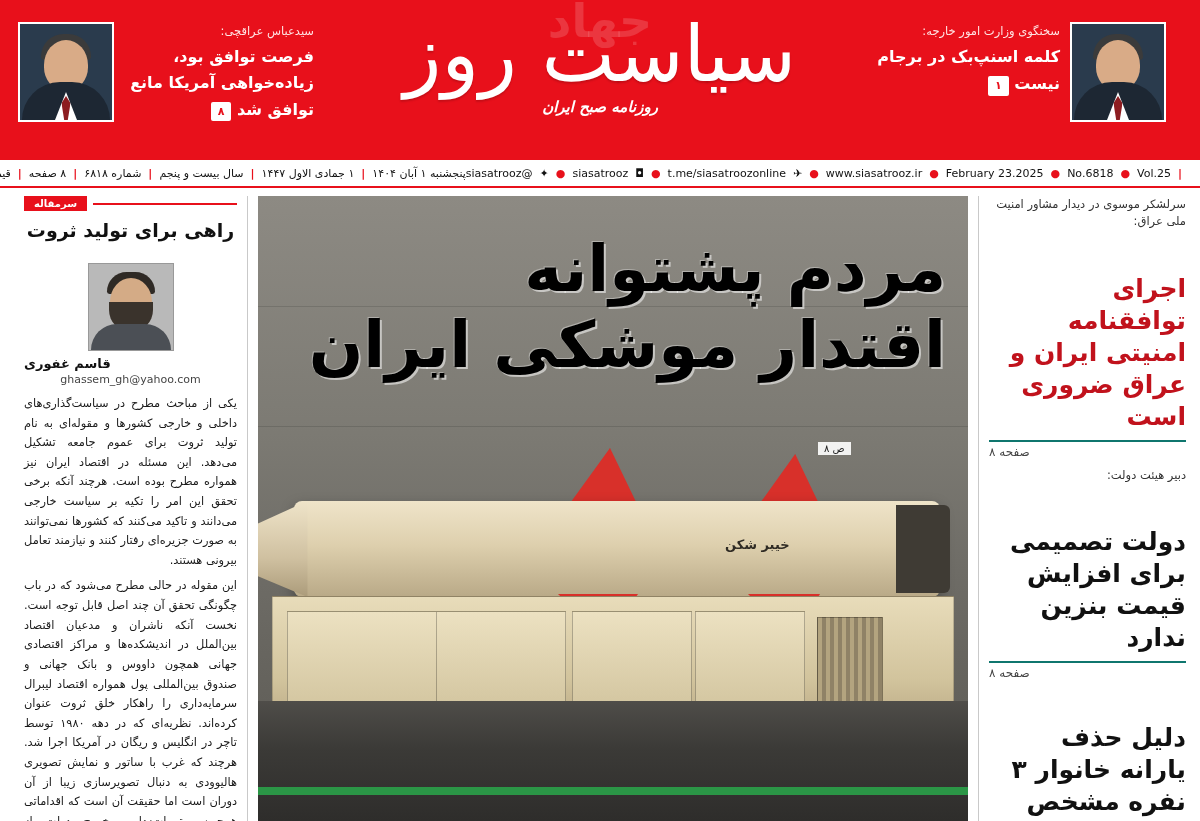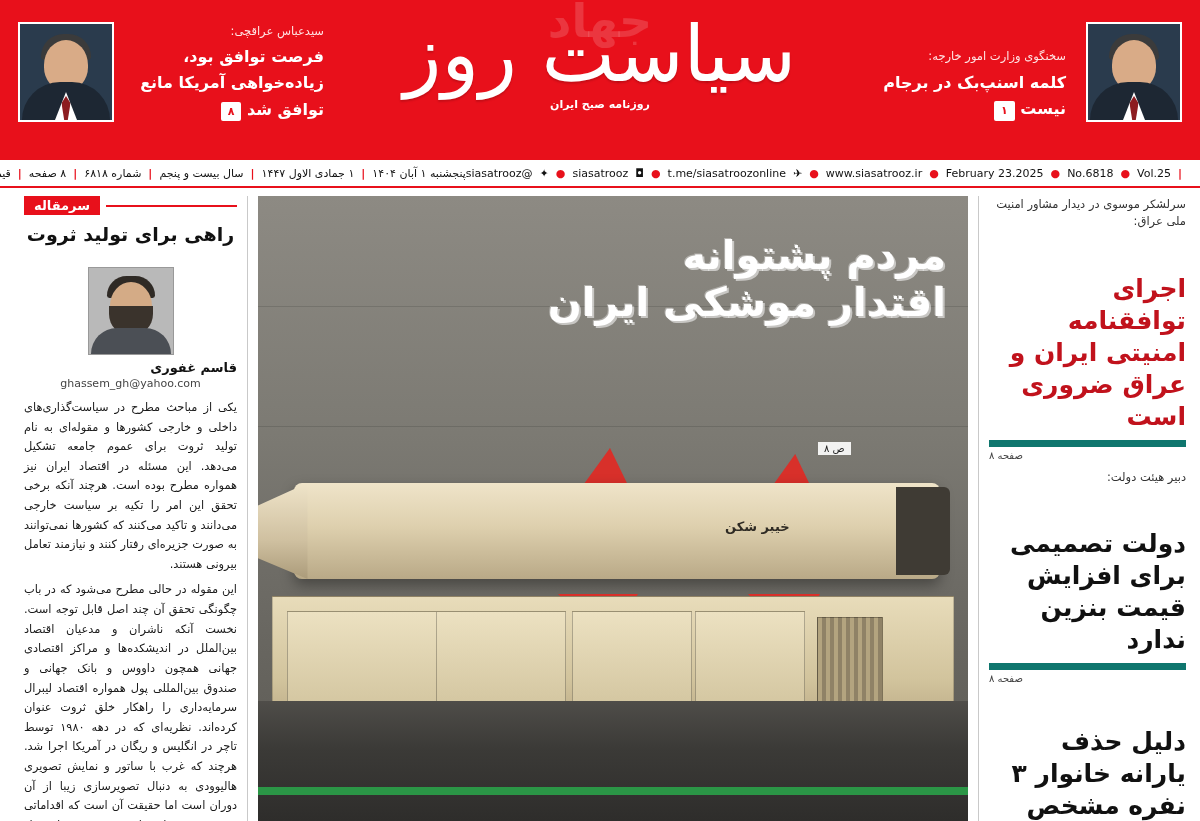--- a/index.html
+++ b/index.html
@@ -42,35 +42,36 @@
   .paper-title {
     font-size: 78px;
     line-height: 0.98;
     font-weight: normal;
     color: #ffffff;
     letter-spacing: -2px;
     text-shadow: 0 2px 2px rgba(0,0,0,0.15);
   }
   .paper-sub {
     margin-top: 6px;
-    font-size: 11px;
+    font-size: 15px;
     color: #ffffff;
     font-weight: bold;
     letter-spacing: 1px;
+    font-style: italic;
   }
 
   
   .mh-side {
     position: absolute;
     top: 22px;
     display: flex;
     align-items: flex-start;
-    gap: 20px;
-  }
-  .mh-right { right: 18px; align-items: flex-end; }
+    gap: 10px;
+  }
+  .mh-right { right: 34px; }
   .mh-left  { left: 18px; }
   .portrait {
     width: 96px; height: 100px;
     border: 2px solid #ffffff;
     background: #2a3b4d;
     overflow: hidden;
     position: relative;
     flex: 0 0 auto;
   }
   .portrait .face {
@@ -202,24 +203,24 @@
   .teaser h2 {
     font-size: 25px;
     line-height: 1.28;
     color: #111;
     font-weight: bold;
     margin-top: 42px;
   }
   .teaser.red h2 { color: #c1121c; }
   .teaser .pageline {
     margin-top: 7px;
-    border-top: 7px solid #0f766e;
+    border-top: 2px solid #0f766e;
     padding-top: 3px;
     text-align: left;
-    font-size: 10px;
+    font-size: 12px;
     color: #444;
   }
   .note-head {
     display: flex;
     align-items: center;
     gap: 6px;
     justify-content: flex-start;
     margin: 10px 0 6px 0;
   }
   .note-badge {
@@ -259,21 +260,21 @@
     position: absolute;
     left: 0; right: 0; bottom: 26px;
     height: 8px;
     background: #2aa84a;
     opacity: .85;
   }
   
   .missile {
     position: absolute;
     left: 5%; right: 4%;
-    top: 287px;
+    top: 305px;
     height: 96px;
     background: linear-gradient(180deg,#efe4c9 0%,#ded0ae 45%,#b9a987 100%);
     border-radius: 8px;
     box-shadow: 0 6px 14px rgba(0,0,0,.35);
   }
   .missile .nose {
     position: absolute;
     left: -96px; top: 0;
     width: 110px; height: 96px;
     background: linear-gradient(180deg,#efe4c9 0%,#cfc0a0 60%,#ab9b7a 100%);
@@ -359,24 +360,24 @@
     border: 3px solid #5d5a54;
   }
   .headline {
     position: absolute;
     right: 22px; top: 36px;
     text-align: right;
     z-index: 5;
   }
   .headline .l {
     display: block;
-    font-size: 40px;
+    font-size: 64px;
     line-height: 1.18;
     font-weight: bold;
-    color: #ffffff;
+    color: #000000;
     text-shadow: 2px 2px 0 rgba(255,255,255,.55), -1px -1px 0 rgba(255,255,255,.35);
     letter-spacing: -1px;
   }
   .photo-pageref {
     position: absolute;
     left: 560px; top: 246px;
     background: rgba(255,255,255,.9);
     color: #222;
     font-size: 10px;
     padding: 1px 6px;
@@ -386,21 +387,21 @@
   
   .edit-head {
     display: flex;
     align-items: center;
     gap: 6px;
     margin-bottom: 8px;
   }
   .edit-badge {
     background: #e8101b;
     color: #fff;
-    font-size: 13px;
+    font-size: 10px;
     font-weight: bold;
     padding: 2px 10px;
   }
   .edit-line { flex: 1; height: 2px; background: #e8101b; }
   .edit-title {
     font-size: 19px;
     font-weight: bold;
     text-align: center;
     color: #111;
     margin-bottom: 22px;
@@ -439,21 +440,21 @@
     position: absolute; left: 50%; bottom: 0;
     transform: translateX(-50%);
     width: 80px; height: 26px;
     border-radius: 30px 30px 0 0;
     background: #4b4f55;
   }
   .author-name {
     font-size: 13px;
     font-weight: bold;
     color: #111;
-    text-align: right;
+    text-align: left;
     margin-top: 5px;
   }
   .author-mail {
     font-size: 11px;
     color: #444;
     text-align: center;
     direction: ltr;
     margin-top: 2px;
     margin-bottom: 8px;
   }

